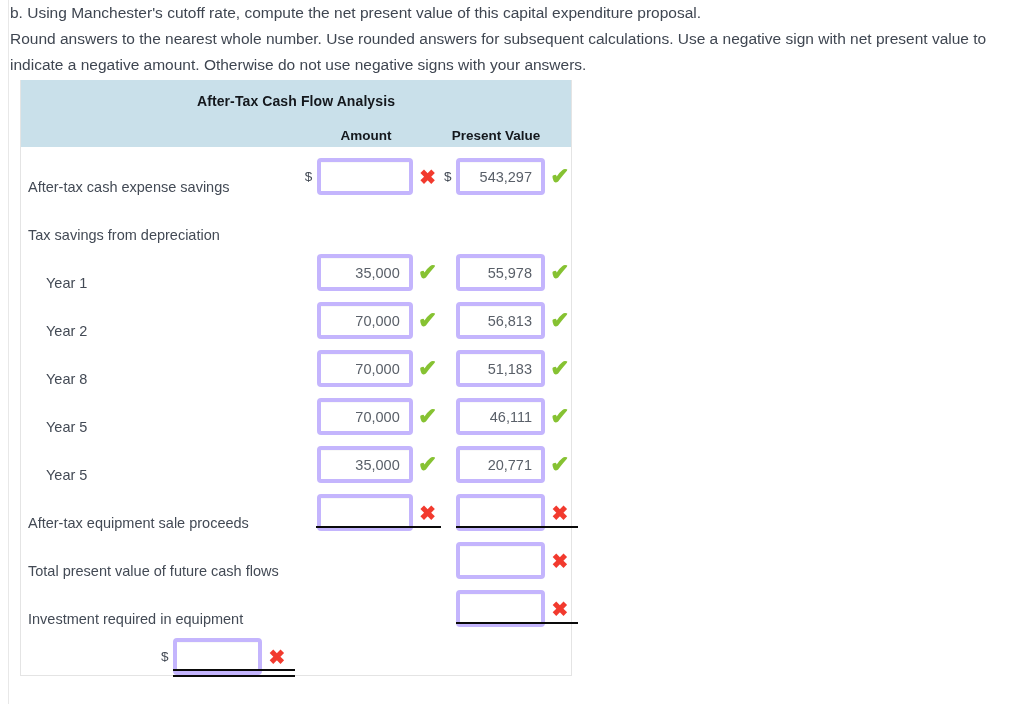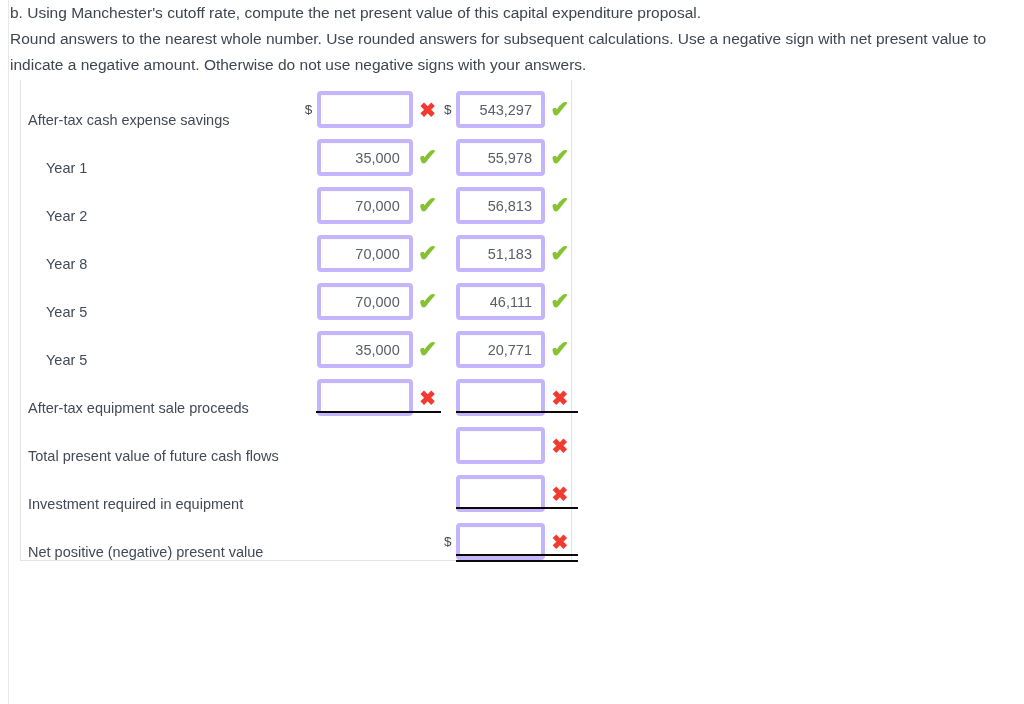--- a/index.html
+++ b/index.html
@@ -180,35 +180,48 @@
 <body>
 
 <div class="page-rule"></div>
 
 <div class="prompt">
   <p>b. Using Manchester's cutoff rate, compute the net present value of this capital expenditure proposal.</p>
   <p>Round answers to the nearest whole number. Use rounded answers for subsequent calculations. Use a negative sign with net present value to indicate a negative amount. Otherwise do not use negative signs with your answers.</p>
 </div>
 
 <div class="card">
+  <div class="card-header">
+    <div class="card-title">After-Tax Cash Flow Analysis</div>
+    <div class="col-head-row">
+      <div class="ch-label"></div>
+      <div class="ch-amount">Amount</div>
+      <div class="ch-pv">Present Value</div>
+    </div>
+  </div>
   <div class="card-body" id="table-body">
       <div class="row">
         <div class="cell-label">After-tax cash expense savings</div>
         <div class="cell-amount">
           <span class="dollar">$</span>
           <div class="box"></div>
           <span class="mark bad">✖</span>
         </div>
         <div class="cell-pv">
           <span class="dollar">$</span>
           <div class="box">543,297</div>
           <span class="mark ok">✔</span>
         </div>
       </div>
       <div class="row">
+        <div class="cell-label">Tax savings from depreciation</div>
+        <div class="cell-amount"></div>
+        <div class="cell-pv"></div>
+      </div>
+      <div class="row">
         <div class="cell-label indent">Year 1</div>
         <div class="cell-amount">
           <span class="dollar blank">$</span>
           <div class="box">35,000</div>
           <span class="mark ok">✔</span>
         </div>
         <div class="cell-pv">
           <span class="dollar blank">$</span>
           <div class="box">55,978</div>
           <span class="mark ok">✔</span>
@@ -294,21 +307,20 @@
         <div class="cell-label">Investment required in equipment</div>
         <div class="cell-amount"></div>
         <div class="cell-pv">
           <span class="dollar blank">$</span>
           <div class="box"></div>
           <span class="mark bad">✖</span>
           <div class="rule-single u-bottom"></div>
         </div>
       </div>
       <div class="row">
-        <div class="cell-label">Net positive (negative) present value</div>
         <div class="cell-amount"></div>
         <div class="cell-pv">
           <span class="dollar">$</span>
           <div class="box"></div>
           <span class="mark bad">✖</span>
           <div class="rule-double u-bottom2"></div>
         </div>
       </div>
     </div>
 </div>

